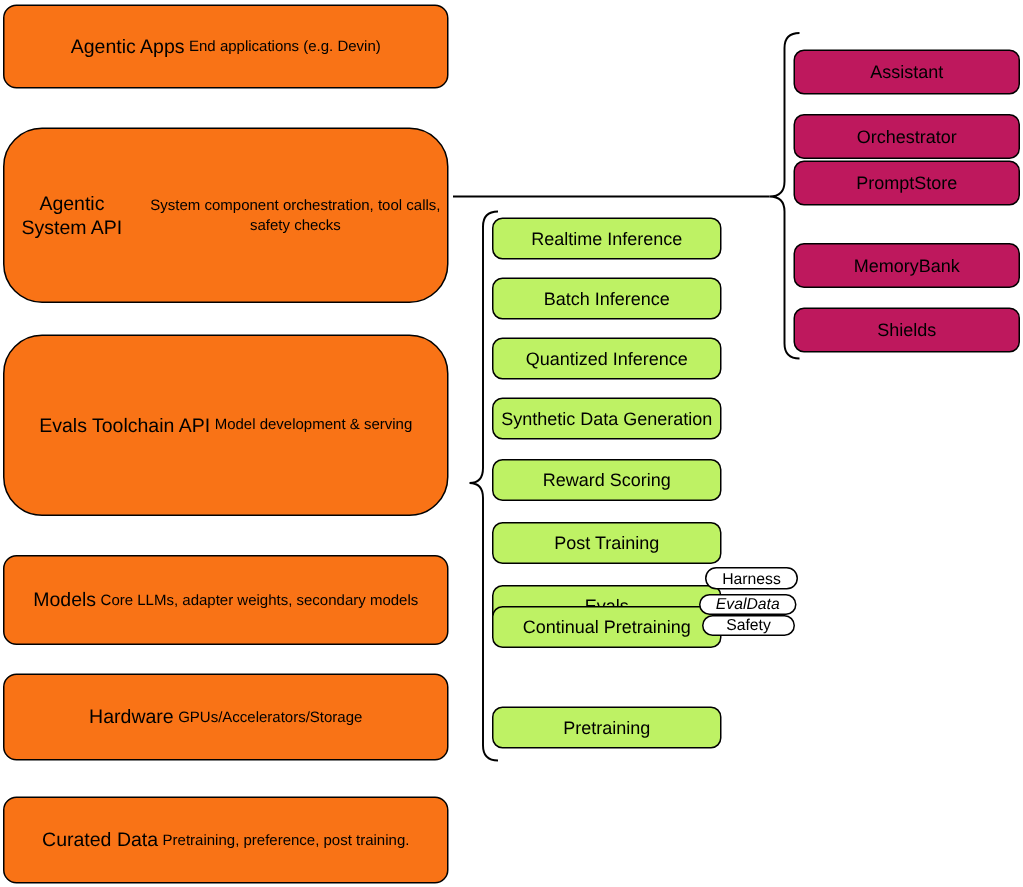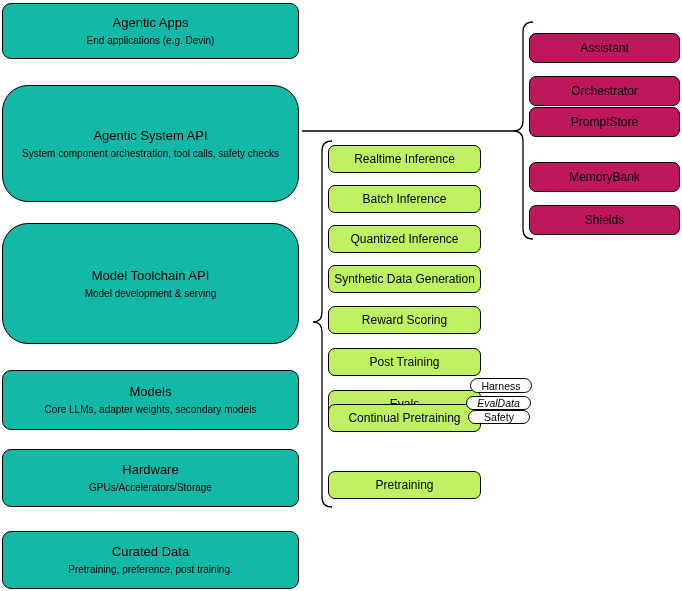--- a/index.html
+++ b/index.html
@@ -8,22 +8,22 @@
     width:682px;height:591px;
     background:#ffffff;
     font-family:"Liberation Sans", sans-serif;
     color:#000;
     overflow:hidden;
   }
   .bigbox{
     position:absolute;left:2px;width:297px;
     box-sizing:border-box;
     border:1.3px solid #000;border-radius:9px;
-    background:#14b8a6;
-    display:flex;flex-direction:column;align-items:center;justify-content:center;
+    background:#f97316;
+    display:flex;flex-direction:row;align-items:center;justify-content:center;
     gap:3px;text-align:center;
   }
   .bigbox.roundy{border-radius:26px;}
   .bigbox .title{font-size:13px;line-height:16px;}
   .bigbox .subtitle{font-size:10px;line-height:13px;}
   .midbox{
     position:absolute;left:328px;width:153px;height:28px;
     box-sizing:border-box;
     border:1.3px solid #000;border-radius:7px;background:#bef264;
     display:flex;align-items:center;justify-content:center;
@@ -59,21 +59,21 @@
     <div class="title">Agentic Apps</div>
     <div class="subtitle">End applications (e.g. Devin)</div>
   </div>
 
   <div class="bigbox roundy" style="top:85px;height:117px;">
     <div class="title">Agentic System API</div>
     <div class="subtitle">System component orchestration, tool calls, safety checks</div>
   </div>
 
   <div class="bigbox roundy" style="top:223px;height:121px;">
-    <div class="title">Model Toolchain API</div>
+    <div class="title">Evals Toolchain API</div>
     <div class="subtitle">Model development &amp; serving</div>
   </div>
 
   <div class="bigbox" style="top:370px;height:60px;">
     <div class="title">Models</div>
     <div class="subtitle">Core LLMs, adapter weights, secondary models</div>
   </div>
 
   <div class="bigbox" style="top:449px;height:58px;">
     <div class="title">Hardware</div>

